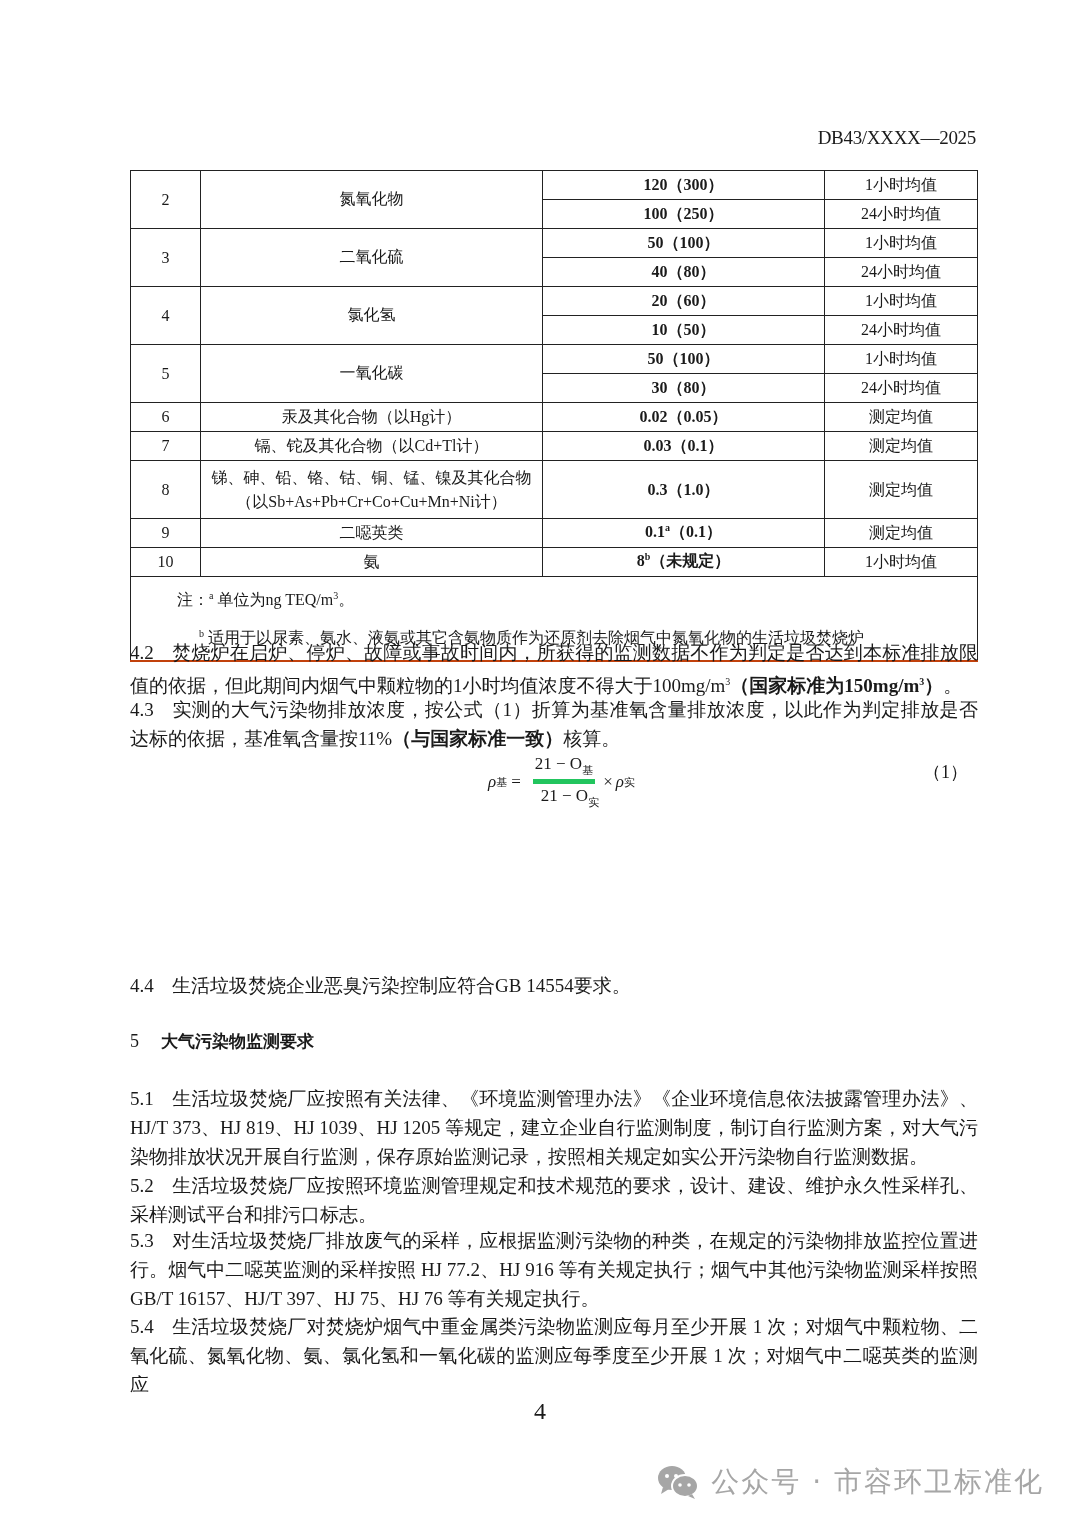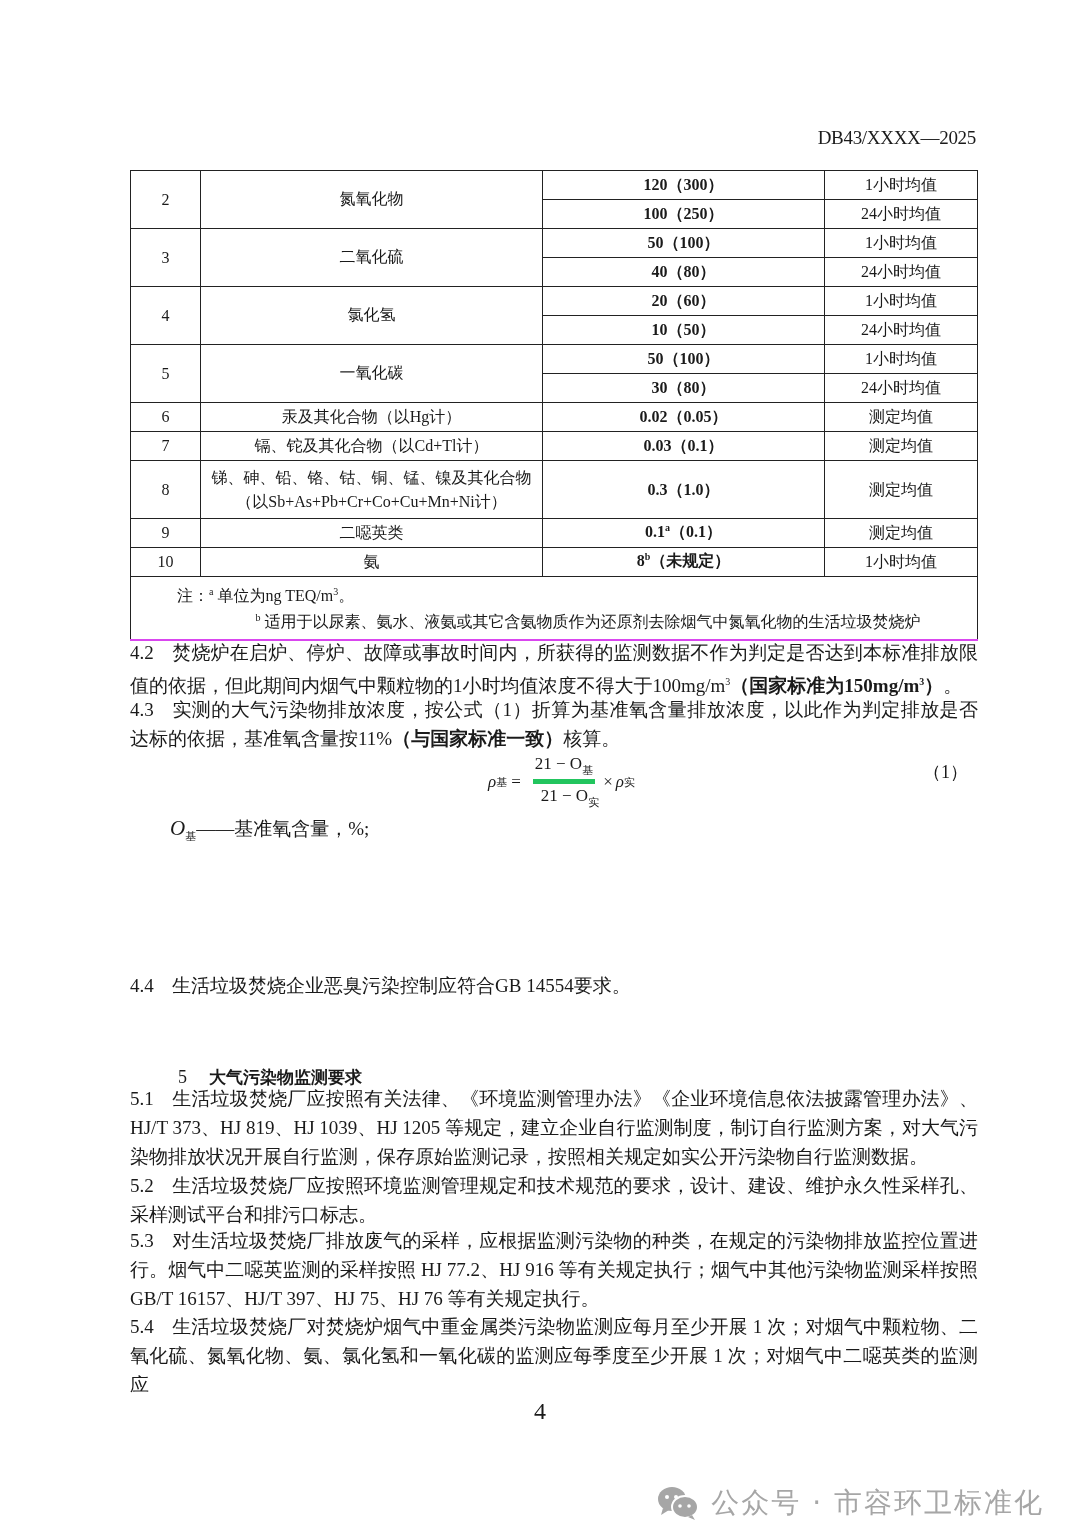--- a/index.html
+++ b/index.html
@@ -13,46 +13,46 @@
   table.limits {
     position: absolute; left: 130px; top: 170px; width: 847px; border-collapse: collapse;
     font-size: 16px; table-layout: fixed;
   }
   table.limits td {
     border: 1px solid #222; text-align: center; vertical-align: middle; padding: 0; height: 28px;
   }
   table.limits .tall td { height: 57px; line-height: 24px; }
   table.limits td.val { font-weight: bold; text-align: center; }
   table.limits td.note {
-    text-align: left; height: 56px; padding: 2px 0 4px 46px; line-height: 22px; font-size: 16px;
-    border-bottom: 2px solid #d946ef;
-  }
-  .note .indent { padding-left: 22px; text-align: center; }
+    text-align: left; height: 56px; padding: 2px 0 4px 46px; line-height: 34px; font-size: 16px;
+    border-bottom: 2px solid #c2410c;
+  }
+  .note .indent { padding-left: 22px; }
   sup { font-size: 10px; }
   .body-text { position: absolute; left: 130px; width: 848px; font-size: 19px; line-height: 29px; }
   .para { text-align: justify; text-align-last: left; }
   .num { display: inline-block; width: 42px; }
   b { font-weight: bold; }
   .formula {
     position: absolute; left: 488px; top: 754px; font-size: 17px; display: flex; align-items: center;
   }
   .frac { display: inline-flex; flex-direction: column; align-items: center; margin: 0 4px; }
   .frac .top { border-bottom: 5px solid #22c55e; padding: 0 2px 1px; }
   .frac .bot { padding-top: 2px; margin-left: 12px; }
   .it { font-style: italic; }
   .sub { font-size: 11px; vertical-align: -5px; }
   .eq-no { position: absolute; right: 112px; top: 760px; font-size: 18px; }
   .defs { position: absolute; left: 170px; top: 808px; font-size: 19px; line-height: 34px; }
   .defs .sym { font-style: italic; font-size: 21px; }
-  .section-title { position: absolute; left: 130px; top: 1066px; font-size: 18px; margin-left: 48px; }
+  .section-title { position: absolute; left: 130px; top: 1030px; font-size: 18px; }
   .section-title .t { font-family: "DejaVu Sans", sans-serif; font-weight: bold; margin-left: 22px; font-size: 17px; }
   .page-num { position: absolute; left: 0; width: 1080px; top: 1398px; text-align: center; font-size: 24px; }
   .watermark {
     position: absolute; right: 36px; top: 1463px; display: flex; align-items: center;
-    font-family: "DejaVu Sans", sans-serif; color: #a6a6a6; font-size: 28px; letter-spacing: 2px; margin-top: 21px;
+    font-family: "DejaVu Sans", sans-serif; color: #a6a6a6; font-size: 28px; letter-spacing: 2px;
   }
   .wechat-icon { width: 42px; height: 34px; margin-right: 12px; position: relative; }
 </style>
 </head>
 <body>
 
 <div class="doc-code">DB43/XXXX—2025</div>
 
 <table class="limits">
   <colgroup>
@@ -161,21 +161,20 @@
     <span class="bot"><span>21 − O</span><span class="sub">实</span></span>
   </span>
   <span>×</span>
   <span class="it" style="margin-left:3px">ρ</span>
     <span class="sub">实</span>
 </div>
 <div class="eq-no">（1）</div>
 
 <div class="defs">
   <div id="defs-list">
-      <div><span class="sym">O</span><span class="sub">基</span><span>——基准氧含量，%;</span><sup></sup><span></span></div>
     </div>
 </div>
 
 <div class="body-text" style="top:971px">
   <span class="num">4.4</span><span>生活垃圾焚烧企业恶臭污染控制应符合GB 14554要求。</span>
 </div>
 
 <div class="section-title">
   <span>5</span><span class="t">大气污染物监测要求</span>
 </div>

